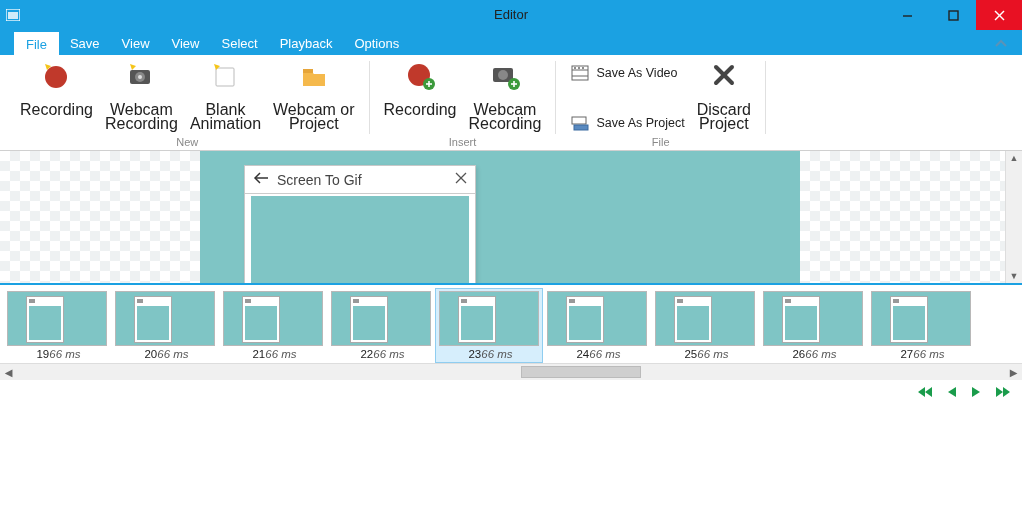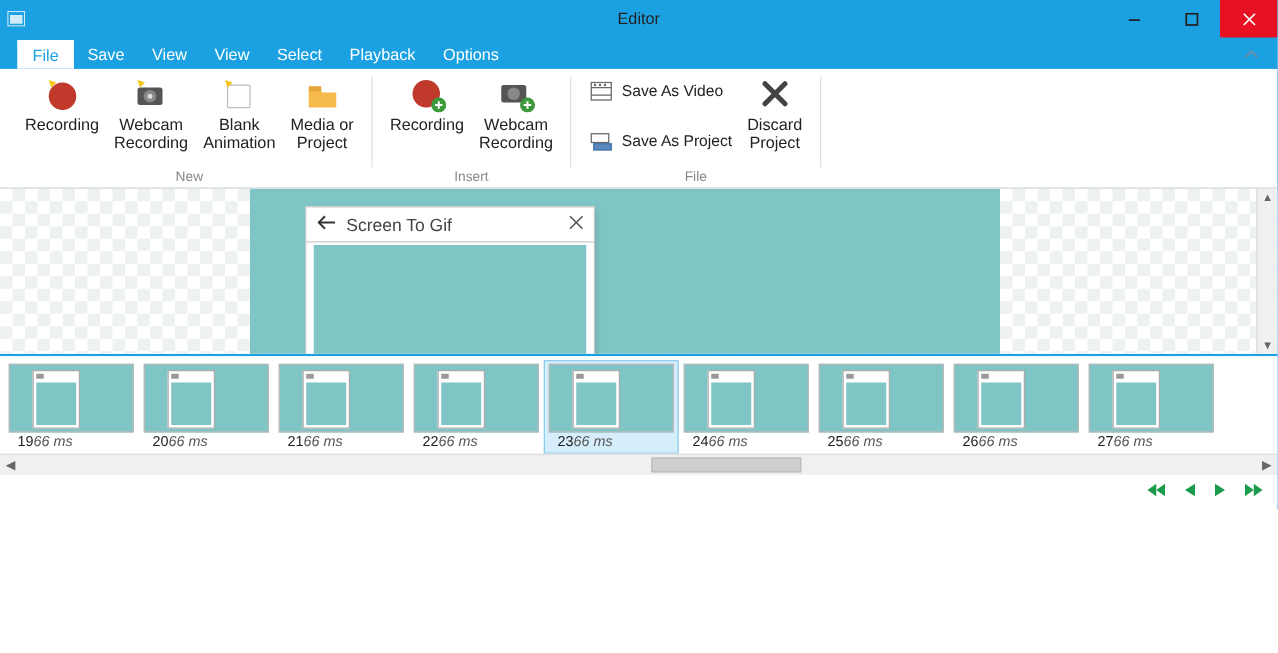--- a/index.html
+++ b/index.html
@@ -19,21 +19,21 @@
   .tab { padding:0 11px; height:23px; line-height:23px; font-size:13px; color:#fff; cursor:pointer; }
   .tab.active { background:#fff; color:#1ba1e2; border:1px solid #fff; border-bottom:none; }
   .collapse-caret { position:absolute; right:14px; bottom:4px; color:#5a93b8; }
   
   .ribbon { background:#fff; border-bottom:1px solid #d0d0d0; display:flex; padding:2px 10px 0 10px; height:96px; }
   .group { display:flex; flex-direction:column; align-items:center; padding:0 4px; }
   .group-row { display:flex; }
   .gsep { width:1px; background:#e0e0e0; margin:4px 4px 16px 4px; }
   .rbtn { display:flex; flex-direction:column; align-items:center; justify-content:flex-start; padding:2px 6px 0 6px; min-width:50px; text-align:center; cursor:pointer; }
   .rbtn .ic { width:32px; height:32px; display:flex; align-items:center; justify-content:center; }
-  .rbtn .lbls { margin-top:2px; line-height:14px; font-size:13px; min-height:32px; display:flex; flex-direction:column; align-items:center; justify-content:flex-start; }
+  .rbtn .lbls { margin-top:12px; line-height:14px; font-size:16px; min-height:32px; display:flex; flex-direction:column; align-items:center; justify-content:flex-start; }
   .smallbtns { display:flex; flex-direction:column; justify-content:space-between; padding-top:4px; }
   .sbtn { display:flex; align-items:center; height:24px; padding:0 6px; gap:6px; cursor:pointer; font-size:12.5px; }
   .sbtn .sic { width:20px; height:18px; display:flex; align-items:center; justify-content:center; }
   .group-label { font-size:11px; color:#888; margin-top:auto; padding-bottom:2px; }
   
   .canvas-area { flex:1; display:flex; position:relative; background:#fff; overflow:hidden; }
   .checker {
     position:absolute; inset:0;
     background-image:
       linear-gradient(45deg, #eef1f2 25%, transparent 25%, transparent 75%, #eef1f2 75%),
@@ -52,21 +52,21 @@
   .cursor-arrow { position:absolute; left:282px; top:170px; }
   
   .timeline-wrap { background:#fff; border-top:2px solid #1ba1e2; display:flex; flex-direction:column; }
   .timeline { display:flex; overflow:hidden; padding:3px 3px 0 3px; background:#fff; }
   .titem { width:108px; flex:0 0 108px; padding:2px; border:1px solid transparent; display:flex; flex-direction:column; align-items:center; cursor:pointer; }
   .titem.selected { background:#d6eefc; border:1px solid #8fcdf0; }
   .thumb { width:100px; height:55px; border:1px solid #b8b8b8; background:#7fc5c5; position:relative; overflow:hidden; }
   .thumb .mini { position:absolute; left:18px; top:4px; width:38px; height:47px; background:#fff; border:1px solid #aaa; }
   .thumb .mini::after { content:""; position:absolute; left:2px; right:2px; top:9px; bottom:2px; background:#7fc5c5; }
   .thumb .mini::before { content:""; position:absolute; left:2px; top:2px; width:6px; height:4px; background:#999; }
-  .tmeta { display:flex; justify-content:flex-start; width:100%; padding:2px 5px 0 8px; font-size:11.5px; }
+  .tmeta { display:flex; justify-content:center; width:100%; padding:2px 5px 0 8px; font-size:11.5px; }
   .tmeta .dur { font-style:italic; color:#555; }
   .hscroll { height:17px; background:#f0f0f0; border-top:1px solid #ddd; display:flex; align-items:center; }
   .hs-btn { width:17px; text-align:center; color:#666; font-size:10px; cursor:pointer; }
   .hs-track { flex:1; position:relative; height:100%; }
   .hs-thumb { position:absolute; top:2px; bottom:2px; left:51%; width:120px; background:#cfcfcf; border:1px solid #bbb; }
   
   .bottomnav { height:24px; background:#fff; display:flex; align-items:center; justify-content:flex-end; padding-right:10px; gap:12px; }
   .nav-ic { color:#1a9c4b; cursor:pointer; display:flex; }
 </style>
 </head>
@@ -159,21 +159,21 @@
             </div>
         </div>
         <div class="rbtn">
           <div class="ic">
             <svg width="30" height="30">
                 <path d="M4 11h8l3 3h11v12H4z" fill="#f5b94c"></path>
                 <rect x="4" y="9" width="10" height="4" fill="#e6a53a"></rect>
               </svg>
           </div>
           <div class="lbls">
-              <span>Media or</span>
+              <span>Webcam or</span>
               <span>Project</span>
             </div>
         </div>
       </div>
       <div class="group-label">New</div>
     </div>
     <div class="gsep"></div>
 
     <div class="group">
       <div class="group-row">

